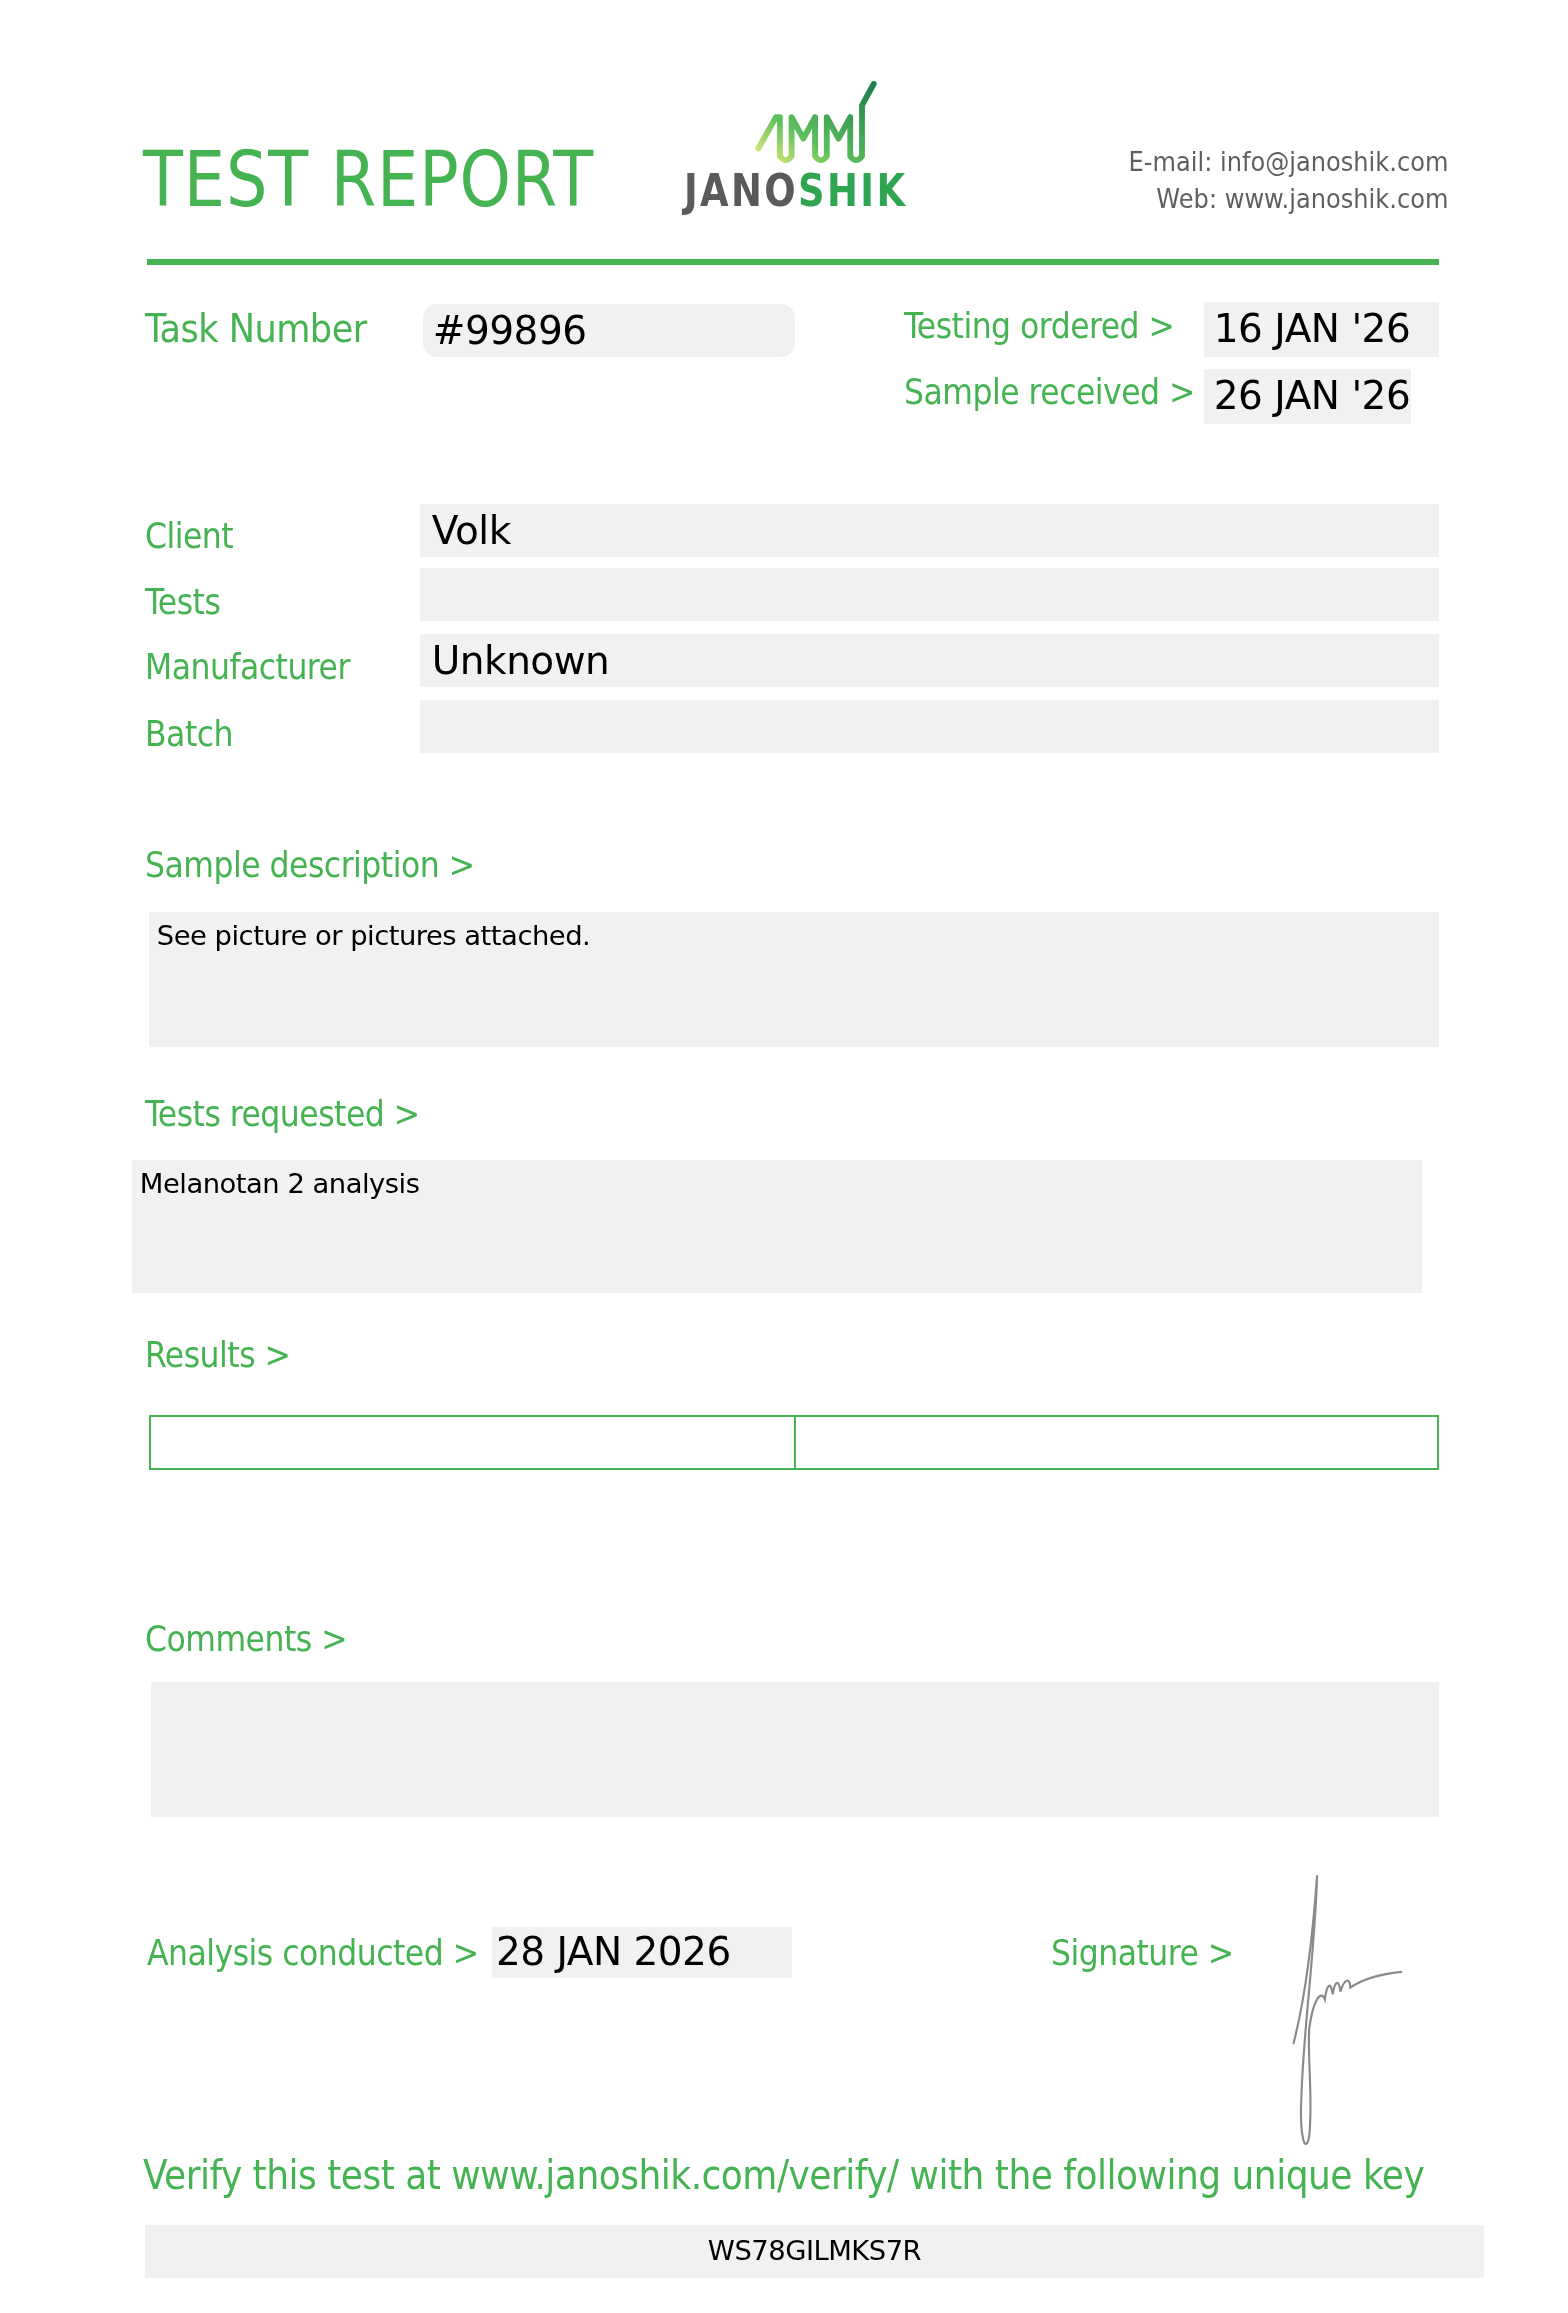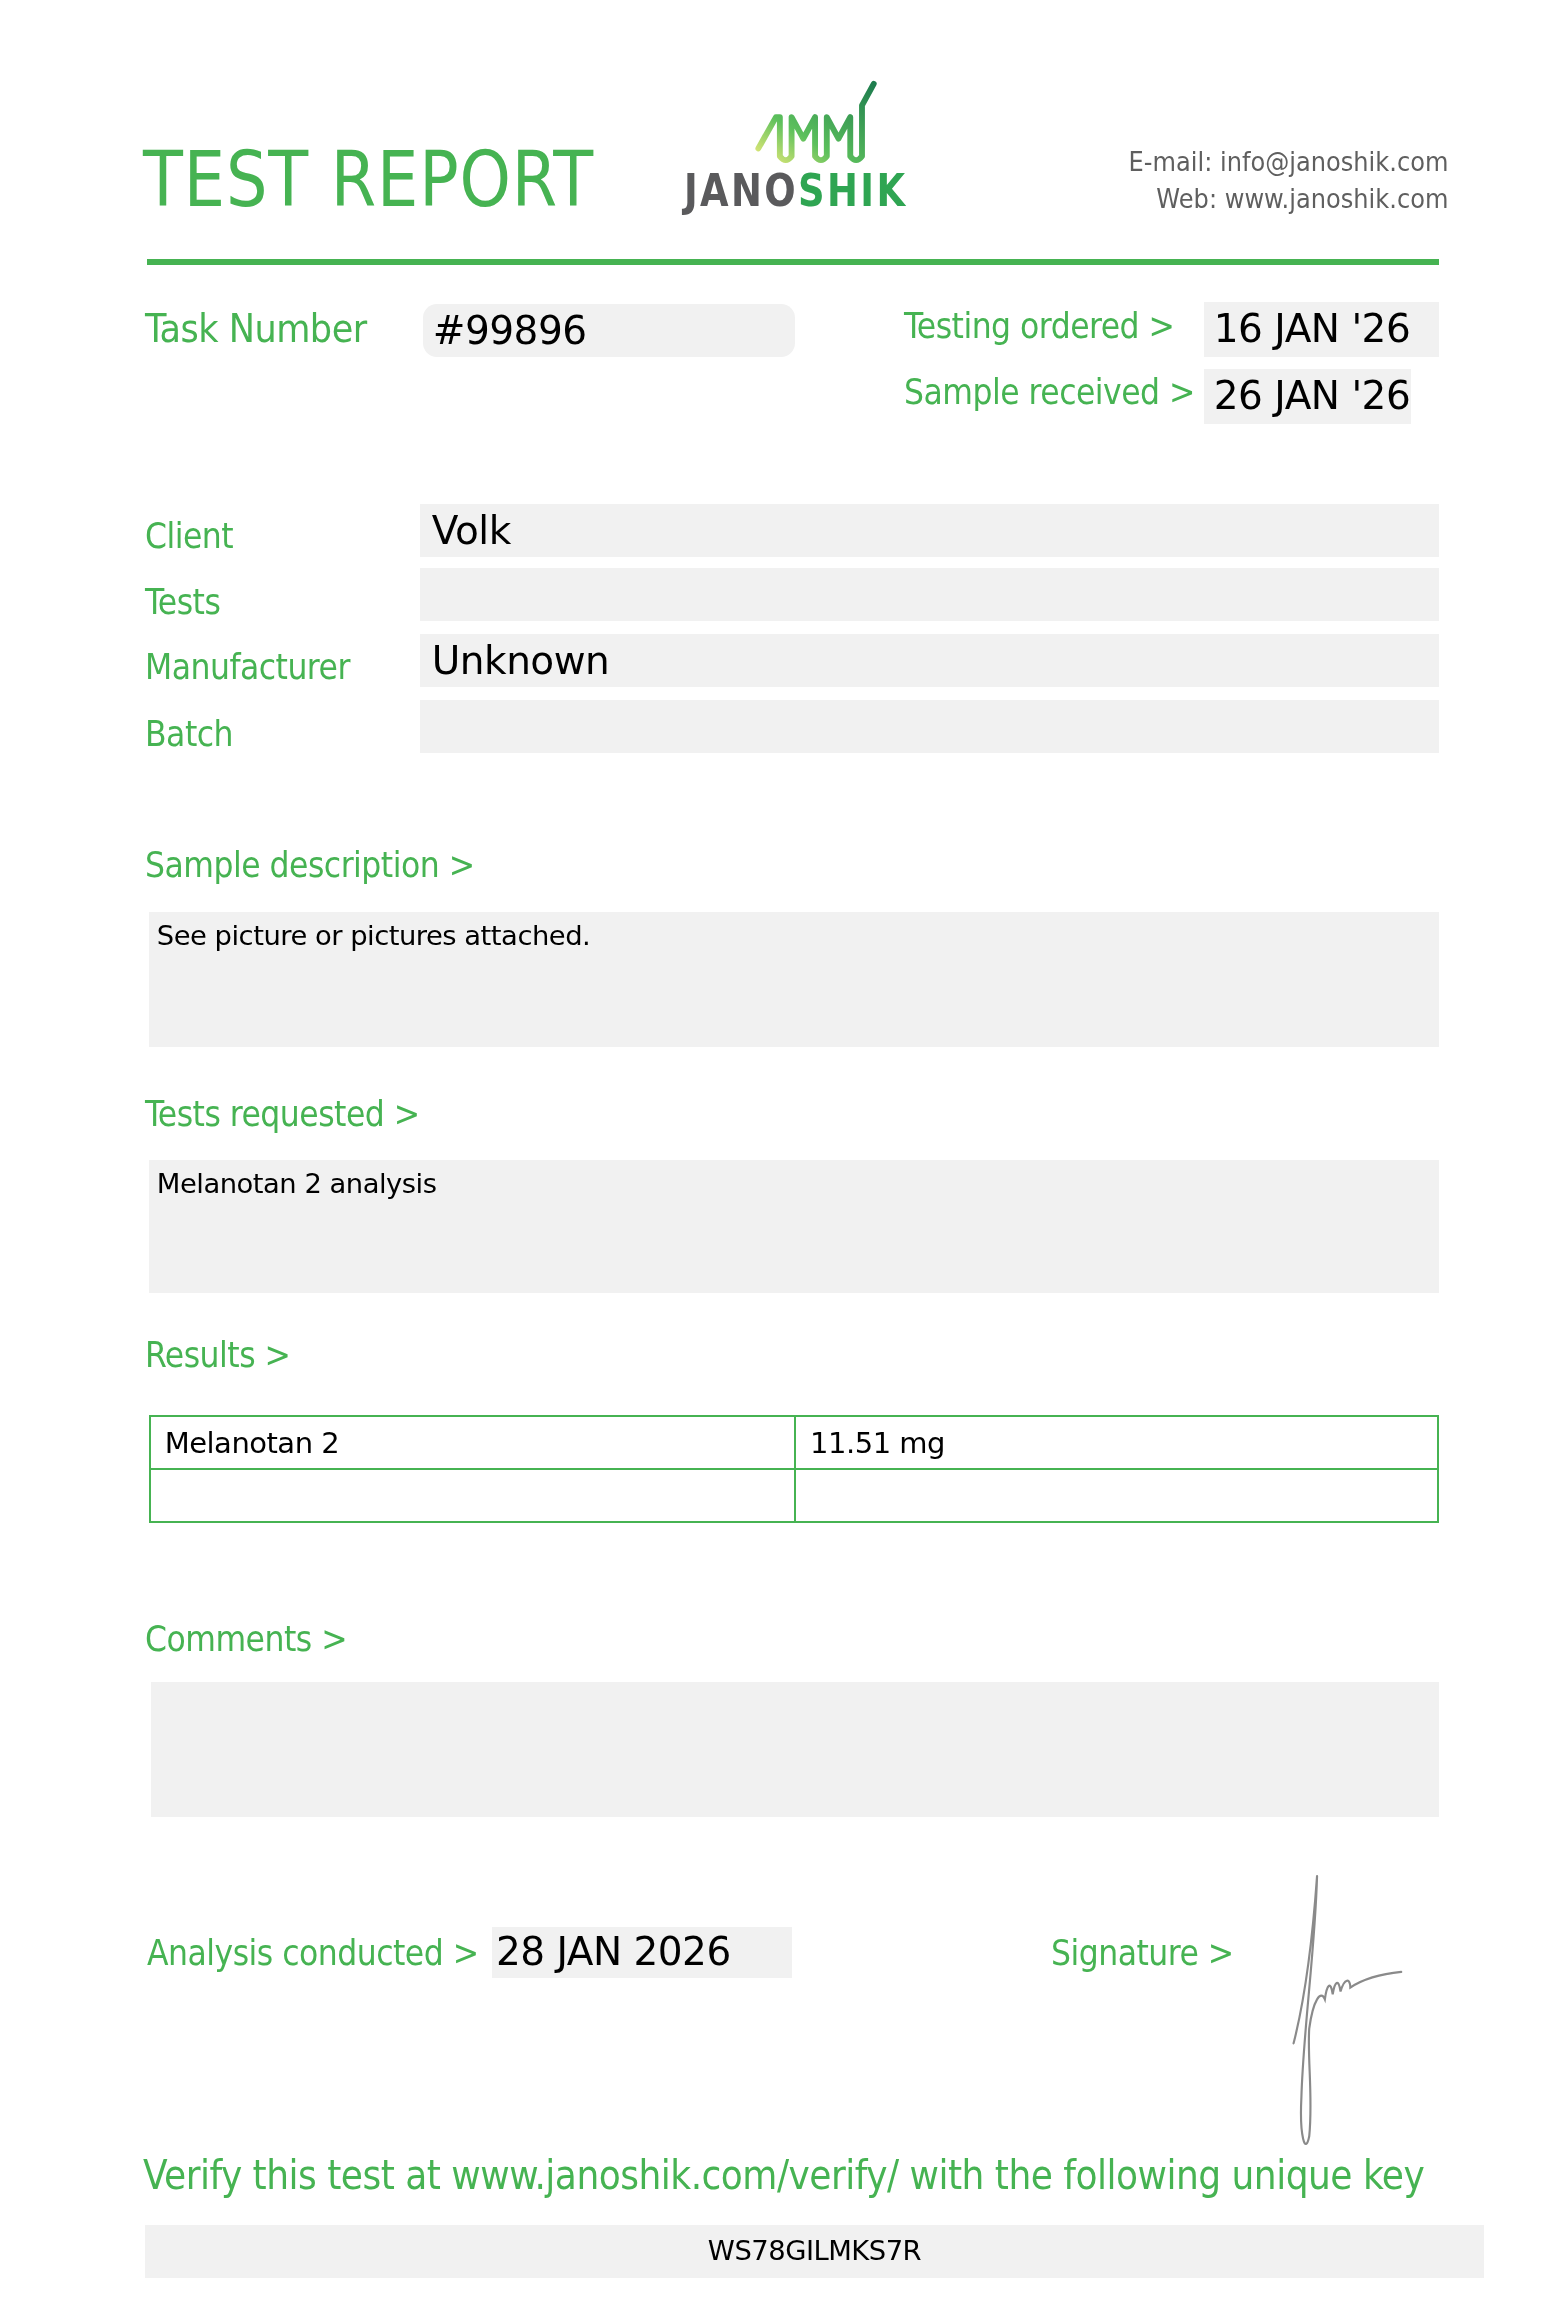--- a/index.html
+++ b/index.html
@@ -91,31 +91,27 @@
 <div class="box" style="left:420px; top:700px; width:1019px; height:53px;">
   <div class="val" style="left:11.8px; top:3.9px; font-size:39px;"></div>
 </div>
 
 <div class="lbl" style="left:145px; top:845px; font-size:35px;">Sample description &gt;</div>
 <div class="box" style="left:149px; top:912px; width:1290px; height:135px;">
   <div class="val" style="left:7.8px; top:7.8px; font-size:27.4px;">See picture or pictures attached.</div>
 </div>
 
 <div class="lbl" style="left:145px; top:1094px; font-size:35px;">Tests requested &gt;</div>
-<div class="box" style="left:149px; top:1160px; width:1290px; height:133px;">
+<div class="box" style="left:132px; top:1160px; width:1290px; height:133px;">
   <div class="val" style="left:7.8px; top:7.8px; font-size:27.4px;">Melanotan 2 analysis</div>
 </div>
 
 <div class="lbl" style="left:145px; top:1335px; font-size:35px;">Results &gt;</div>
 <table class="results">
   <tbody>
-      <tr>
-    <td class="c1">Melanotan 2</td>
-    <td>11.51 mg</td>
-  </tr>
   <tr>
     <td class="c1"></td>
     <td></td>
   </tr>
 </tbody>
   </table>
 
 <div class="lbl" style="left:145px; top:1619px; font-size:35px;">Comments &gt;</div>
 <div class="box" style="left:151px; top:1682px; width:1288px; height:135px;">
   <div class="val" style="left:7.8px; top:7.8px; font-size:27.4px;"></div>

